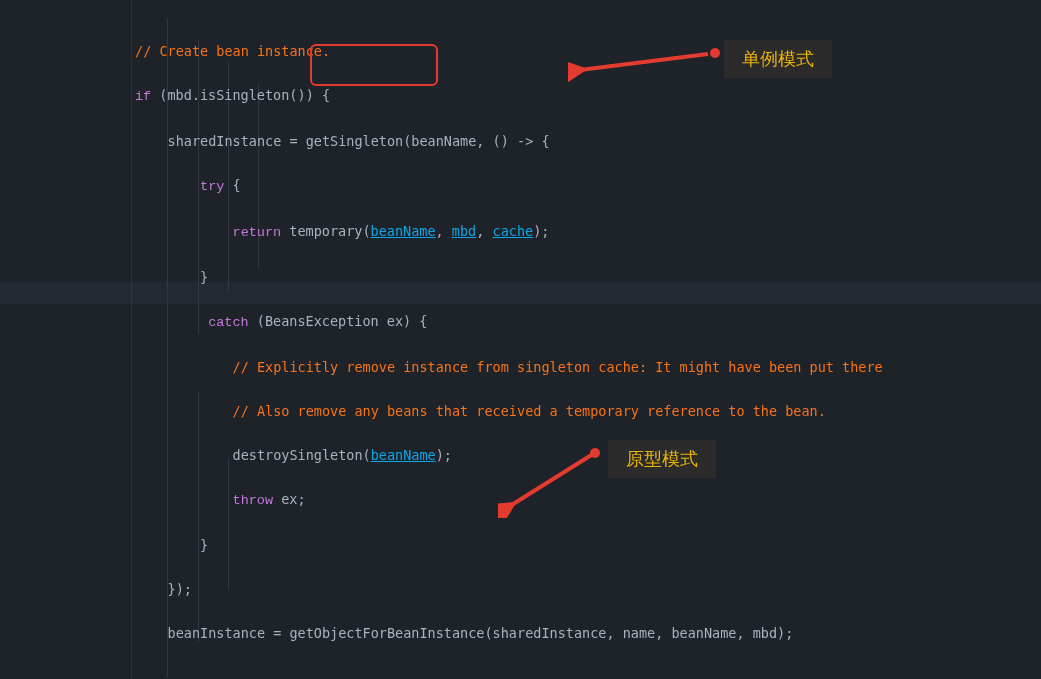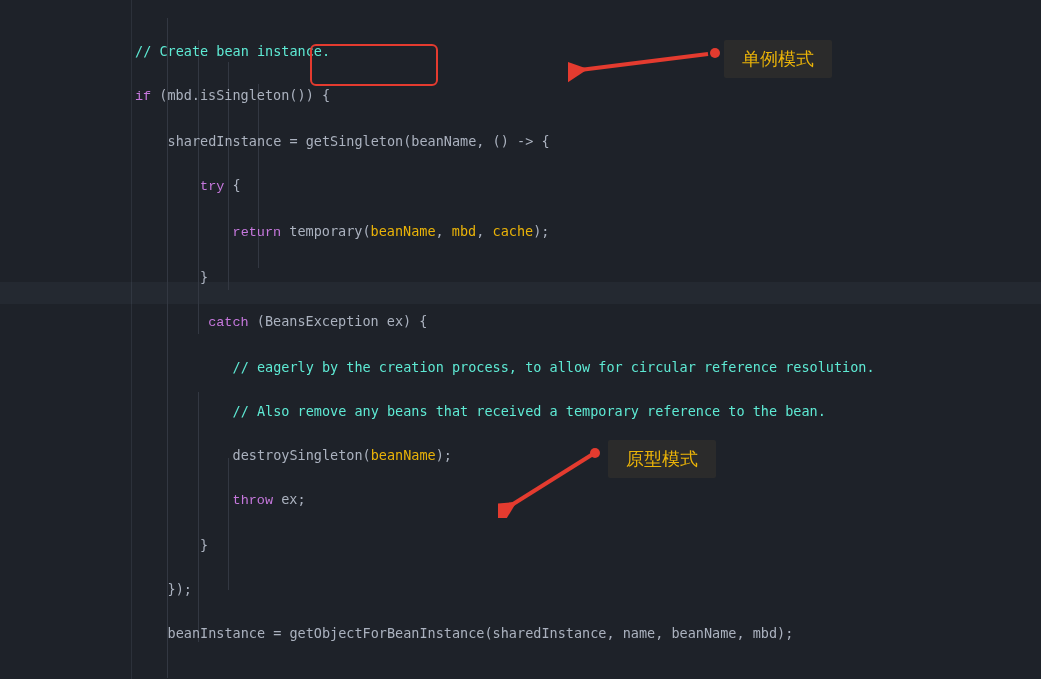--- a/index.html
+++ b/index.html
@@ -42,23 +42,23 @@
       height: 22px;
       background: rgba(120,130,150,0.08);
     }
     .indent-guide {
       position: absolute;
       top: 18px;
       bottom: 0;
       width: 1px;
       background: #333842;
     }
-    .c-comment { color: #5eead4; font-style: normal; }
+    .c-comment { color: #f97316; font-style: normal; }
     .c-keyword { color: #c678dd; font-family: Liberation Mono, monospace; }
-    .c-link    { color: #eab308; }
+    .c-link    { color: #0ea5e9; text-decoration: underline; }
 
     .red-box {
       position: absolute;
       border: 2px solid #e43b2f;
       border-radius: 6px;
       left: 310px; top: 44px;
       width: 128px; height: 42px;
       pointer-events: none;
     }
     .arrow1 {
@@ -103,21 +103,21 @@
 <div class="indent-guide" style="left:228px; top:458px; height:132px;"></div>
 
 <div class="code">
 <div><span class="c-comment">// Create bean instance.</span></div>
 <div><span class="c-keyword">if</span><span> (mbd.isSingleton()) {</span></div>
 <div><span>    sharedInstance = getSingleton(beanName, () -&gt; {</span></div>
 <div><span>        </span><span class="c-keyword">try</span><span> {</span></div>
 <div><span>            </span><span class="c-keyword">return</span><span> temporary(</span><span class="c-link">beanName</span><span>, </span><span class="c-link">mbd</span><span>, </span><span class="c-link">cache</span><span>);</span></div>
 <div><span>        }</span></div>
 <div><span>         </span><span class="c-keyword">catch</span><span> (BeansException ex) {</span></div>
-<div><span class="c-comment">            // eagerly by the creation process, to allow for circular reference resolution.</span></div>
+<div><span class="c-comment">            // Explicitly remove instance from singleton cache: It might have been put there</span></div>
 <div><span class="c-comment">            // Also remove any beans that received a temporary reference to the bean.</span></div>
 <div><span>            destroySingleton(</span><span class="c-link">beanName</span><span>);</span></div>
 <div><span>            </span><span class="c-keyword">throw</span><span> ex;</span></div>
 <div><span>        }</span></div>
 <div><span>    });</span></div>
 <div><span>    beanInstance = getObjectForBeanInstance(sharedInstance, name, beanName, mbd);</span></div>
 
 
 
 

